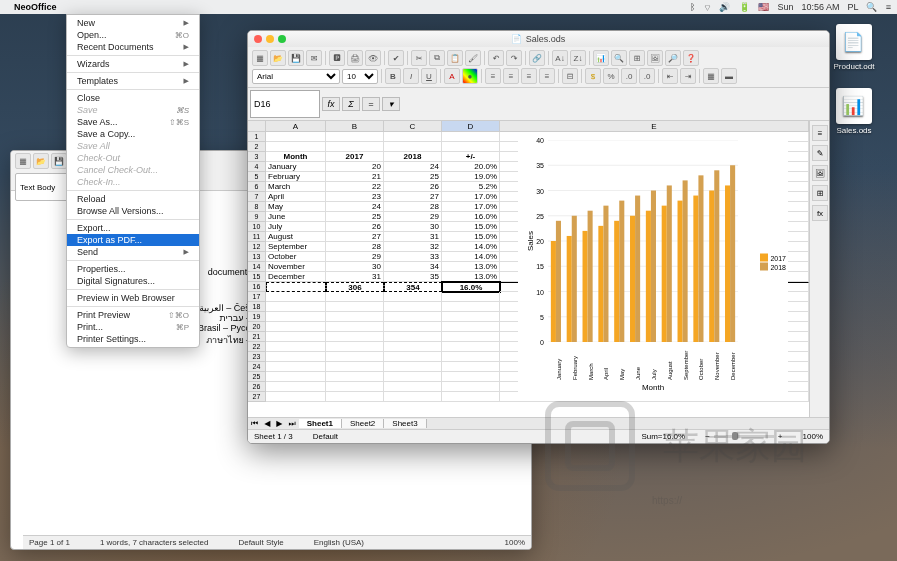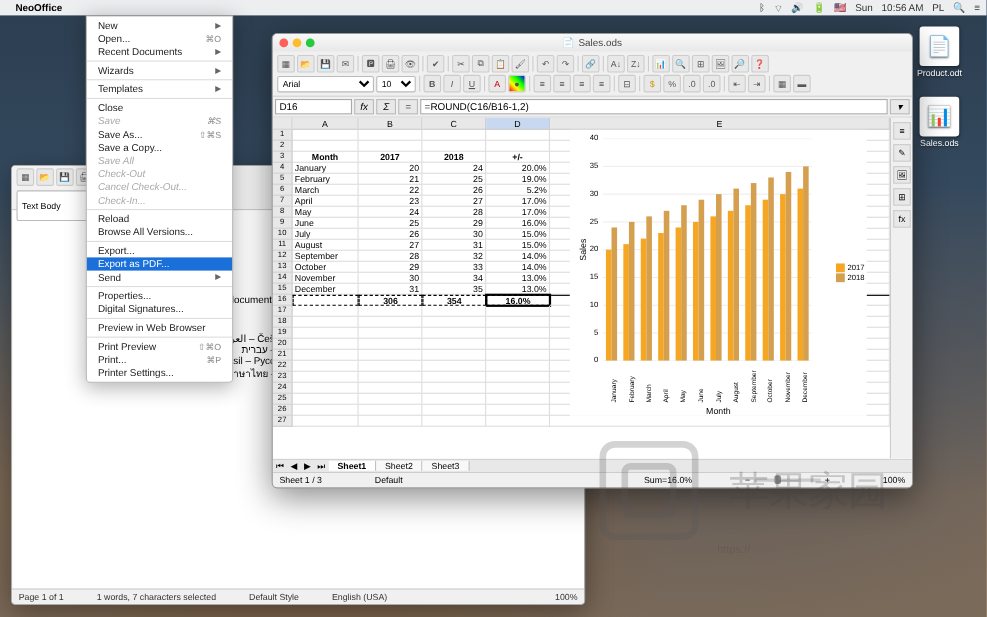--- a/index.html
+++ b/index.html
@@ -8,49 +8,49 @@
 .wallpaper { position:absolute; inset:0; background:radial-gradient(ellipse at 30% 80%,rgba(120,80,40,.6),transparent 40%),radial-gradient(ellipse at 70% 60%,rgba(60,70,90,.5),transparent 50%),linear-gradient(180deg,#2c3e50 0%,#34495e 30%,#7a6a5a 80%); }
 
 .menubar { position:absolute; top:0; left:0; right:0; height:14px; background:rgba(248,248,248,.95); display:flex; align-items:center; font-size:9px; padding:0 6px; z-index:50; }
 .menubar .apple { font-size:10px; margin-right:8px; color:#333; }
 .menubar .app-name { font-weight:600; margin-right:10px; }
 .menubar .mitem { margin-right:10px; cursor:default; }
 .menubar .mitem.open { background:#1a6fd8; color:#fff; padding:0 4px; border-radius:2px; }
 .menubar .right { margin-left:auto; display:flex; gap:8px; align-items:center; color:#333; }
 .menubar .right span { font-size:9px; }
 
-.dropdown { position:absolute; top:14px; left:78px; width:134px; background:#fff; border:1px solid #bbb; border-radius:0 0 4px 4px; box-shadow:0 4px 18px rgba(0,0,0,.3); z-index:60; font-size:9px; color:#222; padding:2px 0; }
+.dropdown { position:absolute; top:14px; left:66px; width:134px; background:#fff; border:1px solid #bbb; border-radius:0 0 4px 4px; box-shadow:0 4px 18px rgba(0,0,0,.3); z-index:60; font-size:9px; color:#222; padding:2px 0; }
 .dropdown .di { padding:1px 10px; display:flex; justify-content:space-between; align-items:center; height:12px; cursor:default; }
 .dropdown .di.sub::after { content:"▶"; font-size:7px; color:#666; }
 .dropdown .di.disabled { color:#aaa;font-style:italic; }
 .dropdown .di.highlight { background:#1a6fd8; color:#fff; }
 .dropdown hr { border:none; border-top:1px solid #ddd; margin:2px 0; }
 .dropdown .sc { color:#888; font-size:8px; }
 
 .deskicon { position:absolute; width:50px; text-align:center; color:#fff; font-size:8px; z-index:5; text-shadow:0 1px 2px rgba(0,0,0,.6); }
 .deskicon .iconbox { width:36px; height:36px; margin:0 auto 2px; background:#fff; border-radius:3px; box-shadow:0 1px 3px rgba(0,0,0,.4); display:flex; align-items:center; justify-content:center; font-size:18px; color:#888; }
 
 .writerwin { position:absolute; top:150px; left:10px; width:522px; height:400px; background:#fff; border:1px solid #aaa; border-radius:4px; box-shadow:0 6px 24px rgba(0,0,0,.35); z-index:10; overflow:hidden; font-size:9px; }
 .writerwin .wtoolbar { height:40px; background:#f2f2f2; border-bottom:1px solid #ccc; }
 .writerwin .wtoolbar .row { display:flex; align-items:center; gap:2px; padding:2px 4px; }
 .tb { width:16px; height:16px; background:#e8e8e8; border:1px solid #ccc; border-radius:2px; display:flex; align-items:center; justify-content:center; font-size:8px; color:#555; }
 .writerwin select,.writerwin input { font-size:8px; height:28px; border:1px solid #bbb; border-radius:2px; background:#fff; }
 .writerwin .doc { padding:30px 60px; font-size:9px; color:#000; text-align:center; }
-.writerwin .status { position:absolute; bottom:0; left:0; right:0; height:14px; background:#f0f0f0; border-top:1px solid #ccc; display:flex; font-size:8px; align-items:center; gap:30px; padding:0 6px; color:#333; }
+.writerwin .status { position:absolute; bottom:0; left:12px; right:0; height:14px; background:#f0f0f0; border-top:1px solid #ccc; display:flex; font-size:8px; align-items:center; gap:30px; padding:0 6px; color:#333; }
 
 .sswin { position:absolute; top:30px; left:247px; width:583px; height:414px; background:#f5f5f5; border:1px solid #999; border-radius:5px; box-shadow:0 8px 30px rgba(0,0,0,.45); z-index:30; display:flex; flex-direction:column; overflow:hidden; font-size:9px; }
 .sswin .titlebar { height:16px; background:linear-gradient(#f8f8f8,#e8e8e8); display:flex; align-items:center; padding:0 6px; position:relative; }
 .titlebar .tl { display:flex; gap:4px; }
 .tl .dot { width:8px; height:8px; border-radius:50%; }
 .tl .r{background:#ff5f56;} .tl .y{background:#ffbd2e;} .tl .g{background:#27c93f;}
 .titlebar .title { position:absolute; left:50%; transform:translateX(-50%); font-size:9px; color:#444; display:flex; align-items:center; gap:3px; }
 .sswin .toolbar { background:#f0f0f0; border-bottom:1px solid #ccc; padding:2px; }
 .sswin .toolbar .row { display:flex; align-items:center; gap:2px; flex-wrap:nowrap; padding:1px 2px; }
 .formularow { display:flex; align-items:center; gap:2px; padding:2px; background:#f0f0f0; border-bottom:1px solid #ccc; }
-.formularow input { font-size:9px; height:14px; border:1px solid #aaa; background:#fff; padding:0 3px; }
+.formularow input { font-size:9px; height:28px; border:1px solid #aaa; background:#fff; padding:0 3px; }
 .formularow .cellname { width:70px; }
 .formularow .fbtn { width:18px; height:14px; background:#e8e8e8; border:1px solid #bbb; display:flex; align-items:center; justify-content:center; font-size:9px; font-style:italic; }
 .formularow .formula { flex:1; }
 .gridarea { flex:1; display:flex; overflow:hidden; background:#fff; position:relative; }
 .sheet { display:grid; grid-template-columns:18px 60px 58px 58px 58px 1fr; font-size:8px; color:#000; }
 .sheet .ch { background:#e8e8e8; border-right:1px solid #ccc; border-bottom:1px solid #ccc; text-align:center; height:11px; line-height:11px; font-size:8px; }
 .sheet .ch.sel { background:#c8d8f0; }
 .sheet .rh { background:#e8e8e8; border-right:1px solid #ccc; border-bottom:1px solid #ccc; text-align:center; font-size:7px; height:10px; line-height:10px; }
 .sheet .cell { border-right:1px solid #ddd; border-bottom:1px solid #ddd; height:10px; line-height:10px; padding:0 2px; text-align:right; overflow:hidden; white-space:nowrap; }
 .sheet .cell.l { text-align:left; }
@@ -70,21 +70,21 @@
 .chart .xtitle { position:absolute; bottom:0; left:50%; transform:translateX(-50%); font-size:8px; }
 .chart .legend { position:absolute; right:2px; top:50%; transform:translateY(-50%); font-size:7px; }
 .chart .legend .li { display:flex; align-items:center; gap:2px; margin:1px 0; }
 .chart .legend .sw { width:8px; height:8px; }
 .siderail { width:20px; background:#f0f0f0; border-left:1px solid #ccc; display:flex; flex-direction:column; gap:4px; padding:4px 2px; }
 .siderail .sb { width:16px; height:16px; background:#e8e8e8; border:1px solid #ccc; display:flex; align-items:center; justify-content:center; font-size:8px; }
 .tabs { height:12px; background:#e8e8e8; border-top:1px solid #ccc; display:flex; align-items:center; font-size:8px; }
 .tabs .nav { padding:0 3px; }
 .tabs .tab { padding:0 8px; border-right:1px solid #bbb; background:#f8f8f8; }
 .tabs .tab.active { background:#fff; font-weight:600; }
-.ssstatus { height:14px; background:#f0f0f0; border-top:1px solid #ccc; display:flex; align-items:center; font-size:8px; padding:0 6px; gap:48px; }
+.ssstatus { height:14px; background:#f0f0f0; border-top:1px solid #ccc; display:flex; align-items:center; font-size:8px; padding:0 6px; gap:20px; }
 .ssstatus .spacer { flex:1; }
 .zoom { display:flex; align-items:center; gap:4px; }
 .zoom .track { width:60px; height:3px; background:#ccc; position:relative; }
 .zoom .thumb { position:absolute; width:6px; height:8px; background:#888; top:-3px; left:30%; border-radius:2px; }
 .watermark { position:absolute; right:90px; bottom:40px; width:280px; height:120px; opacity:.25; z-index:100; color:#444; font-size:14px; text-align:center; pointer-events:none; }
 .watermark .logo { width:90px; height:90px; border:6px solid #555; border-radius:14px; margin:0 auto; position:relative; }
 .watermark .logo::before { content:""; position:absolute; inset:14px; border:6px solid #555; border-radius:8px; }
 .watermark .url { font-size:10px; margin-top:4px; color:#444; }
 select { font-size:8px; height:15px; border:1px solid #bbb; border-radius:2px; background:#fff; }
 .sep { width:1px; height:14px; background:#ccc; margin:0 1px; }
@@ -317,21 +317,20 @@
       <span class="sep"></span>
       <span class="tb">▦</span>
       <span class="tb">▬</span>
     </div>
   </div>
   <div class="formularow">
     <input class="cellname" value="D16" style="">
     <span class="fbtn">fx</span>
     <span class="fbtn">Σ</span>
     <span class="fbtn">=</span>
-    <input class="formula" value="=ROUND(C16/B16-1,2)" style="">
     <span class="fbtn">▾</span>
   </div>
   <div class="gridarea">
     <div style="flex:1; overflow:hidden; position:relative;">
       <div class="sheet" id="sheet">
           <div class="ch"></div>
           <div class="ch">A</div>
           <div class="ch">B</div>
           <div class="ch">C</div>
           <div class="ch sel">D</div>

